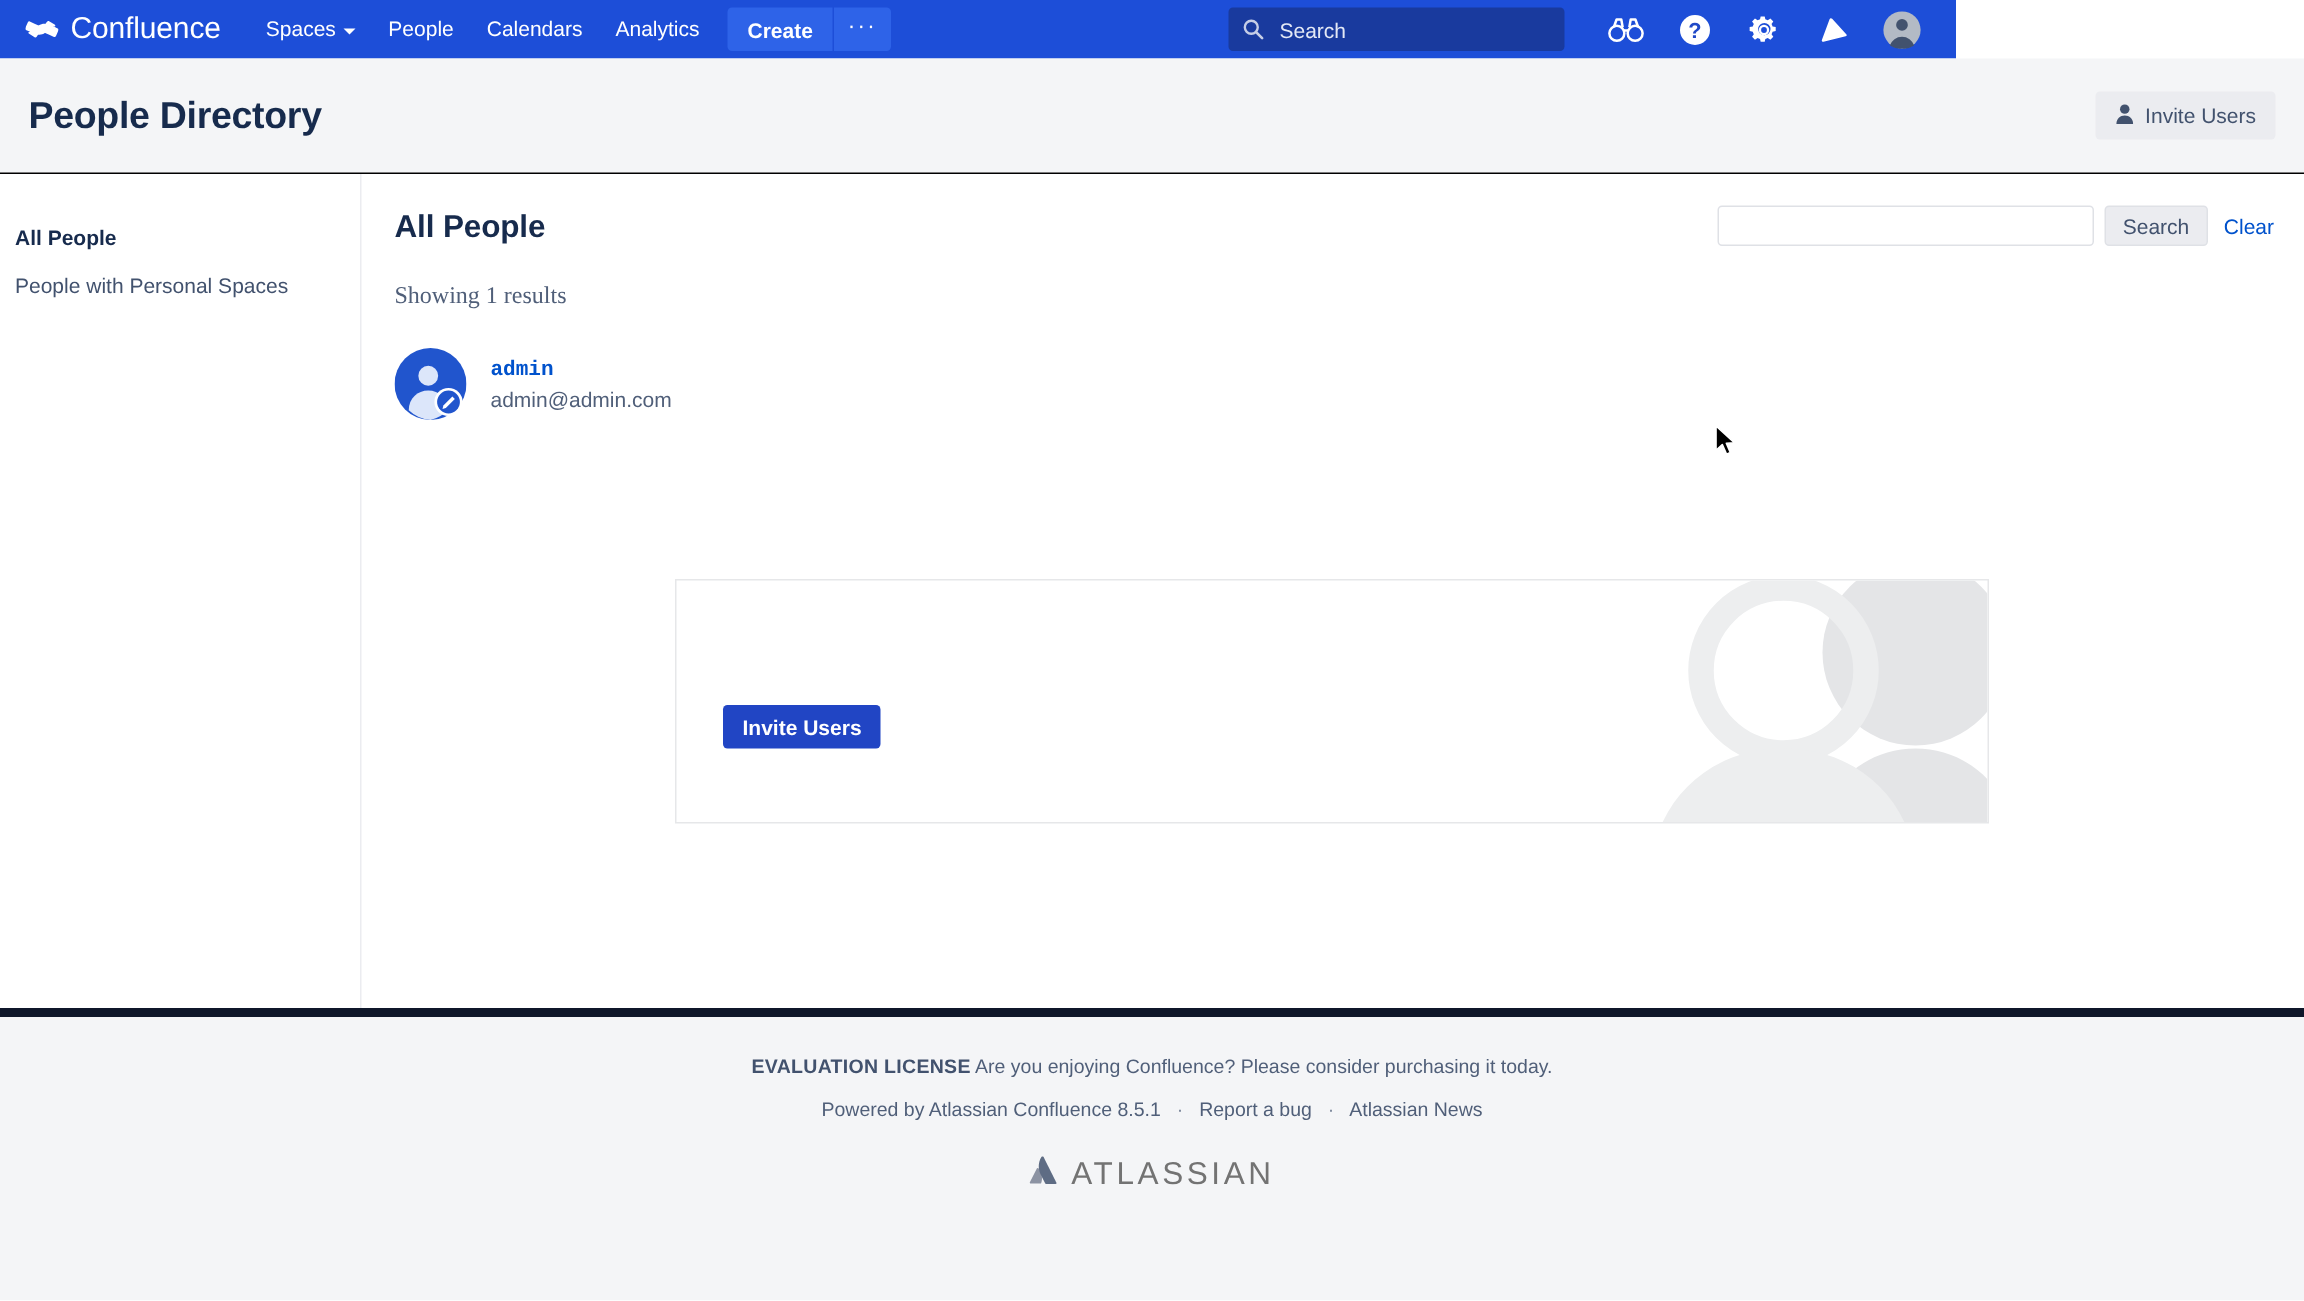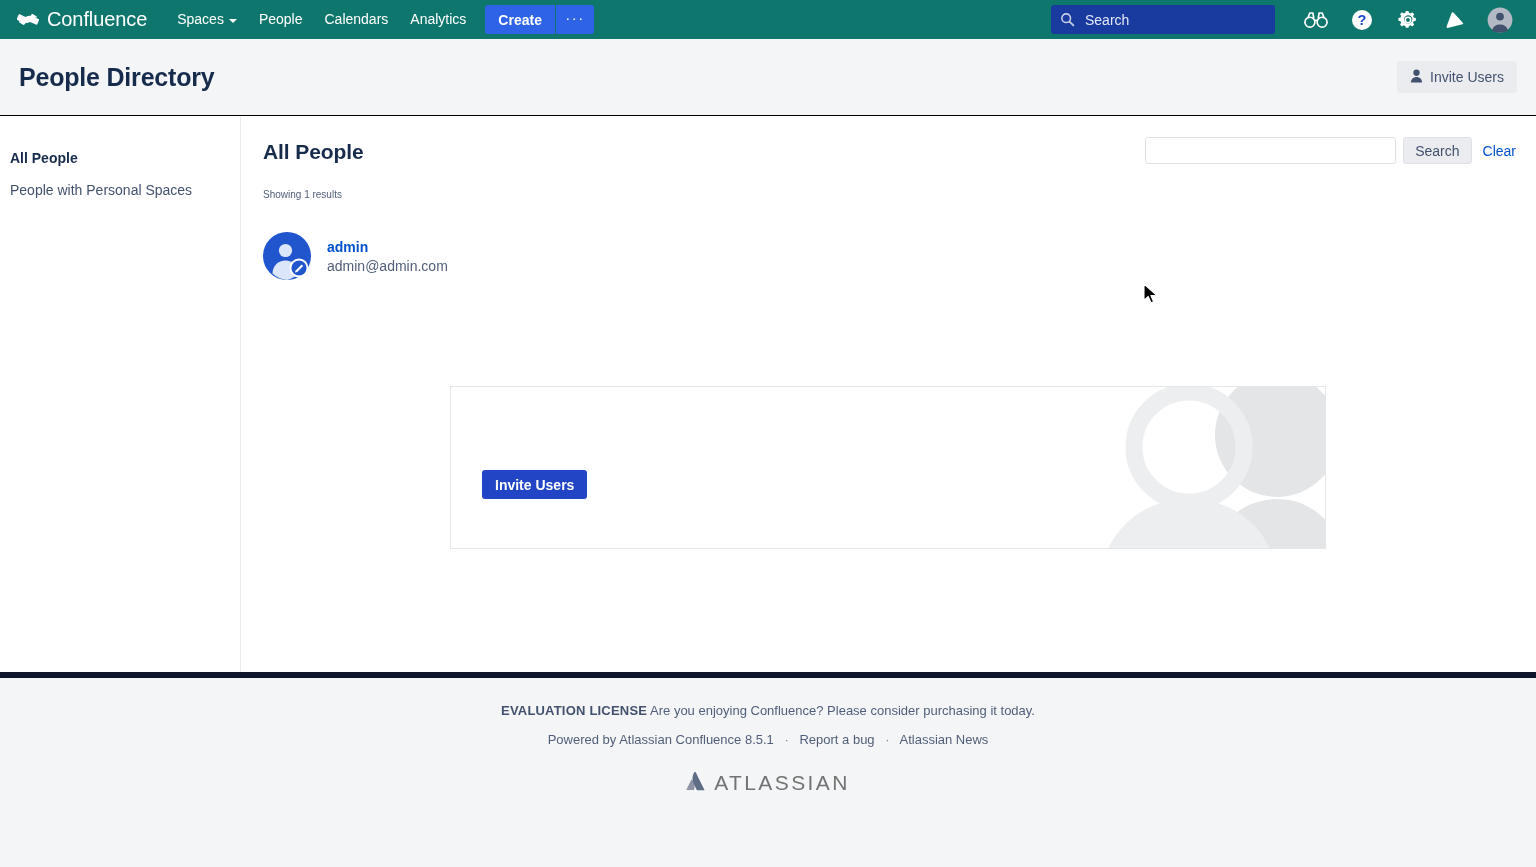--- a/index.html
+++ b/index.html
@@ -10,22 +10,22 @@
     overflow: hidden;
     background: #ffffff;
     font-family: "Liberation Sans", sans-serif;
     -webkit-font-smoothing: antialiased;
   }
   body { position: relative; }
 
   
   .topnav {
     position: absolute; top: 0; left: 0;
-    width: 1536px; height: 39px;
-    background: #0f766e;
+    width: 1304px; height: 39px;
+    background: #1d4ed8;
     display: flex; align-items: center;
   }
   .brand {
     display: flex; align-items: center;
     margin-left: 17px; gap: 8px;
     cursor: pointer;
   }
   .brand-mark { width: 22px; height: 22px; display:block; }
   .brand-text {
     color: #ffffff; font-size: 20px; letter-spacing: -0.1px;
@@ -123,21 +123,21 @@
     width: 1294px; height: 556px;
     background: #ffffff;
   }
   .content-title {
     position: absolute; left: 21px; top: 24px;
     font-size: 21px; font-weight: 600; color: #172B4D;
     letter-spacing: -0.1px;
   }
   .results-count {
     position: absolute; left: 21px; top: 73px;
-    font-size: 10px; color: #505F79;
+    font-size: 16px; color: #505F79; font-family: Liberation Serif, serif;
   }
   .search-controls {
     position: absolute; right: 20px; top: 21px;
     display: flex; align-items: center; gap: 7px;
   }
   .people-search-input {
     width: 251px; height: 27px;
     border: 1px solid #DFE1E6; border-radius: 3px;
     background: #fff; padding: 0 8px;
     font-size: 14px; color: #172B4D; outline: none;
@@ -156,21 +156,21 @@
   }
 
   
   .person-row {
     position: absolute; left: 21px; top: 116px;
     display: flex; align-items: center; gap: 16px;
   }
   .person-avatar { width: 48px; height: 48px; display: block; }
   .person-meta { display: flex; flex-direction: column; gap: 3px; }
   .person-name {
-    font-size: 14px; font-weight: 700; color: #0052CC; cursor: pointer;
+    font-size: 14px; font-weight: 700; color: #0052CC; cursor: pointer; font-family: Liberation Mono, monospace;
   }
   .person-email { font-size: 14px; color: #505F79; }
 
   
   .invite-card {
     position: absolute; left: 208px; top: 270px;
     width: 876px; height: 163px;
     border: 1px solid #E6E7E9; background: #ffffff;
     overflow: hidden;
   }

